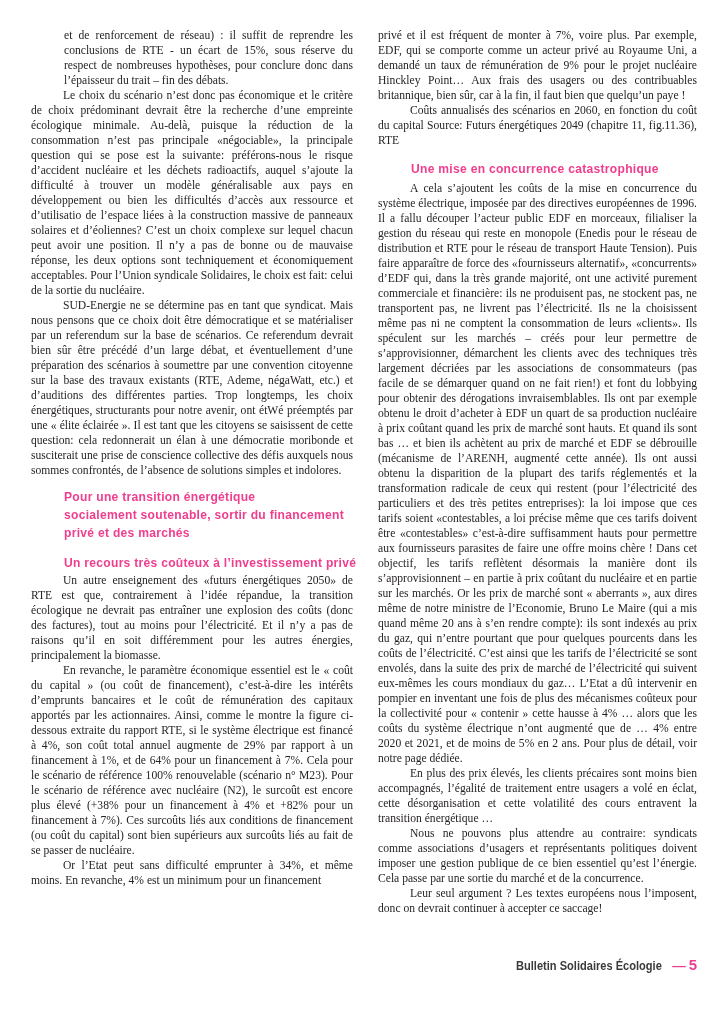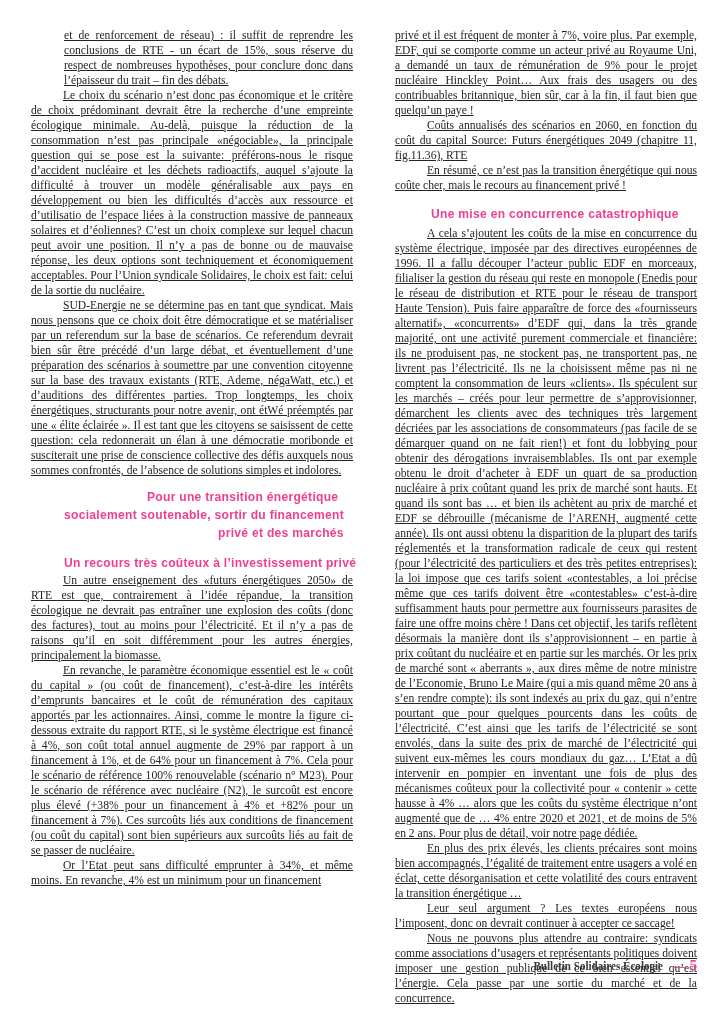--- a/index.html
+++ b/index.html
@@ -9,58 +9,58 @@
     font-family: "Liberation Serif", "DejaVu Serif", serif;
     color: #272325;
     position: relative;
     overflow: hidden;
   }
   .page {
     position: absolute; inset: 0;
     padding: 28px 27px 0 31px;
     box-sizing: border-box;
   }
-  .columns { display: flex; gap: 42px; text-decoration: underline; }
+  .columns { display: flex; gap: 25px; }
   .col {
     font-size: 11.6px;
     line-height: 15px;
     text-align: justify;
     hyphens: auto;
     -webkit-hyphens: auto;
   }
   .col-left  { width: 322px; }
   .col-right { width: 319px; }
   .col p { margin: 0; text-indent: 32px; }
   .col p.no-indent { text-indent: 0; }
   .col p.cont-block { text-indent: 0; padding-left: 33px; }
   .h-pink {
     font-family: "Liberation Sans", "DejaVu Sans", sans-serif;
     font-weight: bold;
     color: var(--accent, #ef3e8e);
     font-size: 13px;
     line-height: 18px;
     padding-left: 33px;
-    text-align: right;
+    text-align: left;
     white-space: nowrap;
   }
   .h-pink .hline {
     display: inline-block;
     transform: scaleX(0.93);
     transform-origin: 0 50%;
     letter-spacing: 0.3px;
   }
   .h-main { margin: 10px 0 2px; }
   .h-sub  { margin: 12px 0 1px; }
   .h-sub2 { margin: 12px 0 3px; }
   .footer {
     position: absolute;
     top: 956px; right: 27px;
     display: flex;
     align-items: baseline;
-    font-family: Liberation Serif, serif;
+    font-family: Liberation Sans, sans-serif;
     font-weight: bold;
     line-height: 18px;
   }
   .footer-title {
     color: #3c3a3b;
     font-size: 13.5px;
     display: inline-block;
     transform: scaleX(0.82);
     transform-origin: 100% 50%;
   }
@@ -96,30 +96,29 @@
       </div>
 
       <p>Un autre enseignement des «futurs énergétiques 2050» de RTE est que, contrairement à l’idée répandue, la transition écologique ne devrait pas entraîner une explosion des coûts (donc des factures), tout au moins pour l’électricité. Et il n’y a pas de raisons qu’il en soit différemment pour les autres énergies, principalement la biomasse.</p>
       <p>En revanche, le paramètre économique essentiel est le « coût du capital » (ou coût de financement), c’est-à-dire les intérêts d’emprunts bancaires et le coût de rémunération des capitaux apportés par les actionnaires. Ainsi, comme le montre la figure ci-dessous extraite du rapport RTE, si le système électrique est financé à 4%, son coût total annuel augmente de 29% par rapport à un financement à 1%, et de 64% pour un financement à 7%. Cela pour le scénario de référence 100% renouvelable (scénario n° M23). Pour le scénario de référence avec nucléaire (N2), le surcoût est encore plus élevé (+38% pour un financement à 4% et +82% pour un financement à 7%). Ces surcoûts liés aux conditions de financement (ou coût du capital) sont bien supérieurs aux surcoûts liés au fait de se passer de nucléaire.</p>
       <p>Or l’Etat peut sans difficulté emprunter à 34%, et même moins. En revanche, 4% est un minimum pour un financement</p>
     </div>
 
     <div class="col col-right">
       <p class="no-indent">privé et il est fréquent de monter à 7%, voire plus. Par exemple, EDF, qui se comporte comme un acteur privé au Royaume Uni, a demandé un taux de rémunération de 9% pour le projet nucléaire Hinckley Point… Aux frais des usagers ou des contribuables britannique, bien sûr, car à la fin, il faut bien que quelqu’un paye !</p>
       <p>Coûts annualisés des scénarios en 2060, en fonction du coût du capital Source: Futurs énergétiques 2049 (chapitre 11, fig.11.36), RTE</p>
-      <p>En résumé, ce n’est pas la transition énergétique qui nous coûte cher, mais le recours au financement privé !</p>
 
       <div class="h-pink h-sub2">
         <span class="hline">Une mise en concurrence catastrophique</span>
       </div>
 
       <p>A cela s’ajoutent les coûts de la mise en concurrence du système électrique, imposée par des directives européennes de 1996. Il a fallu découper l’acteur public EDF en morceaux, filialiser la gestion du réseau qui reste en monopole (Enedis pour le réseau de distribution et RTE pour le réseau de transport Haute Tension). Puis faire apparaître de force des «fournisseurs alternatif», «concurrents» d’EDF qui, dans la très grande majorité, ont une activité purement commerciale et financière: ils ne produisent pas, ne stockent pas, ne transportent pas, ne livrent pas l’électricité. Ils ne la choisissent même pas ni ne comptent la consommation de leurs «clients». Ils spéculent sur les marchés – créés pour leur permettre de s’approvisionner, démarchent les clients avec des techniques très largement décriées par les associations de consommateurs (pas facile de se démarquer quand on ne fait rien!) et font du lobbying pour obtenir des dérogations invraisemblables. Ils ont par exemple obtenu le droit d’acheter à EDF un quart de sa production nucléaire à prix coûtant quand les prix de marché sont hauts. Et quand ils sont bas … et bien ils achètent au prix de marché et EDF se débrouille (mécanisme de l’ARENH, augmenté cette année). Ils ont aussi obtenu la disparition de la plupart des tarifs réglementés et la transformation radicale de ceux qui restent (pour l’électricité des particuliers et des très petites entreprises): la loi impose que ces tarifs soient «contestables, a loi précise même que ces tarifs doivent être «contestables» c’est-à-dire suffisamment hauts pour permettre aux fournisseurs parasites de faire une offre moins chère ! Dans cet objectif, les tarifs reflètent désormais la manière dont ils s’approvisionnent – en partie à prix coûtant du nucléaire et en partie sur les marchés.  Or les prix de marché sont « aberrants », aux dires même de notre ministre de l’Economie, Bruno Le Maire (qui a mis quand même 20 ans à s’en rendre compte): ils sont indexés au prix du gaz, qui n’entre pourtant que pour quelques pourcents dans les coûts de l’électricité. C’est ainsi que les tarifs de l’électricité se sont envolés, dans la suite des prix de marché de l’électricité qui suivent eux-mêmes les cours mondiaux du gaz… L’Etat a dû intervenir en pompier en inventant une fois de plus des mécanismes coûteux pour la collectivité pour « contenir » cette hausse à 4% … alors que les coûts du système électrique n’ont augmenté que de … 4% entre 2020 et 2021, et de moins de 5% en 2 ans. Pour plus de détail, voir notre page dédiée.</p>
       <p>En plus des prix élevés, les clients précaires sont moins bien accompagnés, l’égalité de traitement entre usagers a volé en éclat, cette désorganisation et cette volatilité des cours entravent la transition énergétique …</p>
+      <p>Nous ne pouvons plus attendre au contraire: syndicats comme associations d’usagers et représentants politiques doivent imposer une gestion publique de ce bien essentiel qu’est l’énergie. Cela passe par une sortie du marché et de la concurrence.</p>
       <p>Leur seul argument ? Les textes européens nous l’imposent, donc on devrait continuer à accepter ce saccage!</p>
-      <p>Nous ne pouvons plus attendre au contraire: syndicats comme associations d’usagers et représentants politiques doivent imposer une gestion publique de ce bien essentiel qu’est l’énergie. Cela passe par une sortie du marché et de la concurrence.</p>
     </div>
 
   </div>
 
   <div class="footer">
     <span class="footer-title">Bulletin Solidaires Écologie</span>
     <span class="footer-dash">—</span>
     <span class="footer-num">5</span>
   </div>
 </div>

